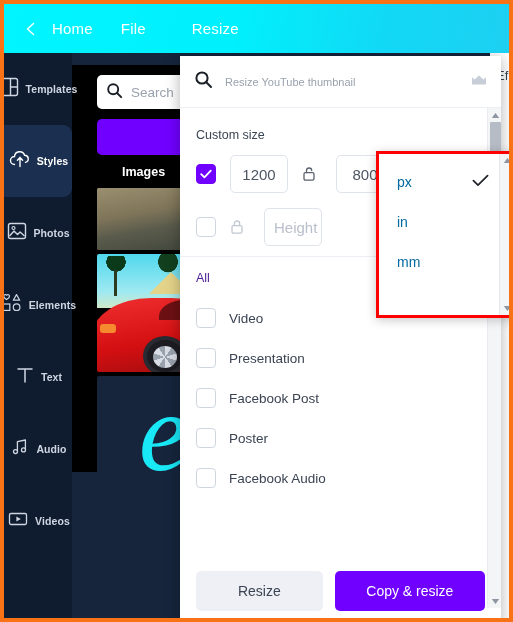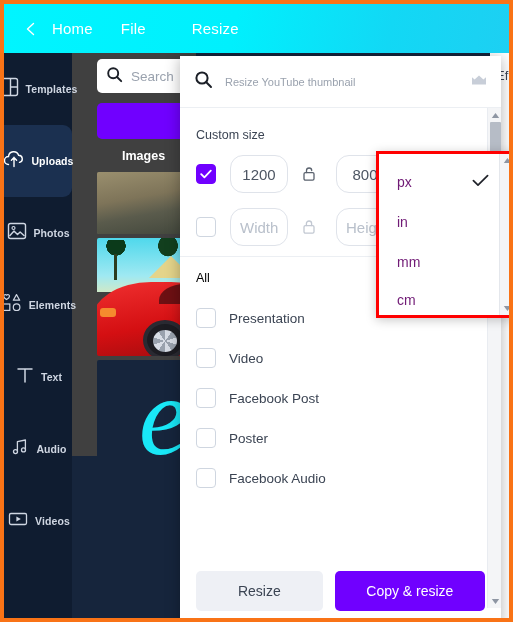--- a/index.html
+++ b/index.html
@@ -59,23 +59,23 @@
     background: #1b3050;
     border-top-right-radius: 9px;
     border-bottom-right-radius: 9px;
     color: #ffffff;
   }
   .rail-label { font-size: 10.5px; font-weight: bold; letter-spacing: .1px; }
   .rail-ico { display: block; }
 
   
   #panel {
-    position: absolute; left: 68px; top: 45px;
+    position: absolute; left: 68px; top: 61px;
     width: 124px; height: 407px;
-    background: #404040;
+    background: #000000;
     z-index: 15;
     overflow: hidden;
   }
   #panel-search {
     position: absolute; left: 25px; top: 10px;
     width: 130px; height: 34px;
     background: #ffffff;
     border-radius: 5px;
     display: flex; align-items: center;
     padding-left: 9px;
@@ -209,33 +209,33 @@
     border: 1.6px solid #cfd6e0;
     background: #ffffff;
     display: flex; align-items: center; justify-content: center;
     flex: none;
   }
   .cb.checked { background: #7000ff; border-color: #7000ff; }
   .num-input {
     width: 58px; height: 38px;
     margin-left: 14px;
     border: 1px solid #dfe3ea;
-    border-radius: 13px;
+    border-radius: 5px;
     display: flex; align-items: center; justify-content: center;
     font-size: 15px; color: #4d5663;
     background: #ffffff;
   }
   .num-input.ph-style { color: #b9c0cb; justify-content: flex-start; padding-left: 9px; overflow: hidden; white-space: nowrap; }
   .lockwrap { width: 30px; display:flex; align-items:center; justify-content:center; margin-left: 6px; margin-right: -2px; }
 
   .divider { position: absolute; left: 0; width: 321px; height: 1px; background: #eceff3; }
   #div1 { top: 148px; }
   #div2 { top: 497px; }
 
-  #all-label { position: absolute; left: 16px; top: 163px; font-size: 12.5px; color: #000000; }
+  #all-label { position: absolute; left: 16px; top: 163px; font-size: 12.5px; color: #4c1d95; }
 
   #opt-list { position: absolute; left: 16px; top: 190px; width: 290px; }
   .opt {
     height: 40px;
     display: flex; align-items: center; gap: 13px;
   }
   .opt-label { font-size: 13.5px; color: #3b4453; }
 
   
   #unit-dd {
@@ -247,21 +247,21 @@
     box-shadow: 0 2px 10px rgba(0,0,0,.22);
     z-index: 55;
     display: flex;
   }
   #unit-dd-list { flex: 1; position: relative; }
   .unit-opt {
     position: absolute; left: 0; width: 100%;
     height: 40px;
     display: flex; align-items: center;
     padding: 0 10px 0 18px;
-    font-size: 14px; color: #701a75;
+    font-size: 14px; color: #0369a1;
   }
   .unit-opt .chk { margin-left: auto; color: #20232a; }
   #unit-dd-sb {
     width: 15px;
     background: #f4f5f7;
     border-left: 1px solid #e4e7ec;
     position: relative;
   }
   .sb-arrow {
     position: absolute; left: 0; width: 15px; height: 13px;
@@ -347,21 +347,21 @@
       <span class="rail-label">Templates</span>
     </div>
 
     <div class="rail-item active">
       <span class="rail-ico">
         <svg width="24" height="22" viewBox="0 0 24 22" fill="none">
           <path d="M6.5 16.5a4 4 0 010-8 5.2 5.2 0 0110.1-1.2 3.6 3.6 0 01.9 7.1" stroke="#ffffff" stroke-width="1.4" stroke-linecap="round"></path>
           <path d="M12 18.5V9.5M12 9.5l-2.6 2.7M12 9.5l2.6 2.7" stroke="#ffffff" stroke-width="1.4" stroke-linecap="round" stroke-linejoin="round"></path>
         </svg>
       </span>
-      <span class="rail-label">Uploads</span>
+      <span class="rail-label">Styles</span>
     </div>
 
     <div class="rail-item">
       <span class="rail-ico">
         <svg width="22" height="22" viewBox="0 0 22 22" fill="none">
           <rect x="2.5" y="3.5" width="17" height="15" rx="2" stroke="#cfd6e2" stroke-width="1.4"></rect>
           <circle cx="7.5" cy="8" r="1.5" stroke="#cfd6e2" stroke-width="1.2"></circle>
           <path d="M3.5 16l4.5-5 3.5 3.6 2.6-2.6 4.4 4" stroke="#cfd6e2" stroke-width="1.4" stroke-linejoin="round"></path>
         </svg>
       </span>
@@ -501,42 +501,41 @@
           <svg width="14" height="16" viewBox="0 0 14 16" fill="none">
             <rect x="2" y="6.6" width="10" height="7.6" rx="1.4" stroke="#5a626e" stroke-width="1.3"></rect>
             <path d="M4.5 6.6V4.6a2.6 2.6 0 015.2 0" stroke="#5a626e" stroke-width="1.3" stroke-linecap="round"></path>
           </svg>
         </div>
         <div class="num-input">800</div>
       </div>
 
       <div class="size-row" id="size-row-2">
         <div class="cb"></div>
-        <div class="num-input ph-style">Width</div>
         <div class="lockwrap">
           <svg width="14" height="16" viewBox="0 0 14 16" fill="none">
             <rect x="2" y="6.6" width="10" height="7.6" rx="1.4" stroke="#c2c8d2" stroke-width="1.3"></rect>
             <path d="M4.4 6.6V4.6a2.6 2.6 0 015.2 0v2" stroke="#c2c8d2" stroke-width="1.3" stroke-linecap="round"></path>
           </svg>
         </div>
         <div class="num-input ph-style">Height</div>
       </div>
 
       <div class="divider" id="div1"></div>
 
       <div id="all-label">All</div>
 
       <div id="opt-list">
         <div class="opt">
           <div class="cb"></div>
-          <span class="opt-label">Presentation</span>
+          <span class="opt-label">Video</span>
         </div>
         <div class="opt">
           <div class="cb"></div>
-          <span class="opt-label">Video</span>
+          <span class="opt-label">Presentation</span>
         </div>
         <div class="opt">
           <div class="cb"></div>
           <span class="opt-label">Facebook Post</span>
         </div>
         <div class="opt">
           <div class="cb"></div>
           <span class="opt-label">Poster</span>
         </div>
         <div class="opt">
@@ -576,23 +575,20 @@
               <path d="M1.4 6.6l4.6 4.6L15.6 1.6" stroke="#20232a" stroke-width="1.7" stroke-linecap="round" stroke-linejoin="round"></path>
             </svg>
           </span>
         </div>
         <div class="unit-opt" style="top:88px">
           <span>mm</span>
         </div>
         <div class="unit-opt" style="top:48px">
           <span>in</span>
         </div>
-        <div class="unit-opt" style="top:126px">
-          <span>cm</span>
-        </div>
       </div>
       <div id="unit-dd-sb">
         <div class="sb-arrow up">
           <svg width="9" height="7" viewBox="0 0 9 7">
               <path d="M4.5 1L8.2 6H.8L4.5 1z" fill="#8e96a3"></path>
             </svg>
         </div>
         <div class="sb-arrow down">
           <svg width="9" height="7" viewBox="0 0 9 7">
               <path d="M4.5 6L.8 1h7.4L4.5 6z" fill="#8e96a3"></path>

